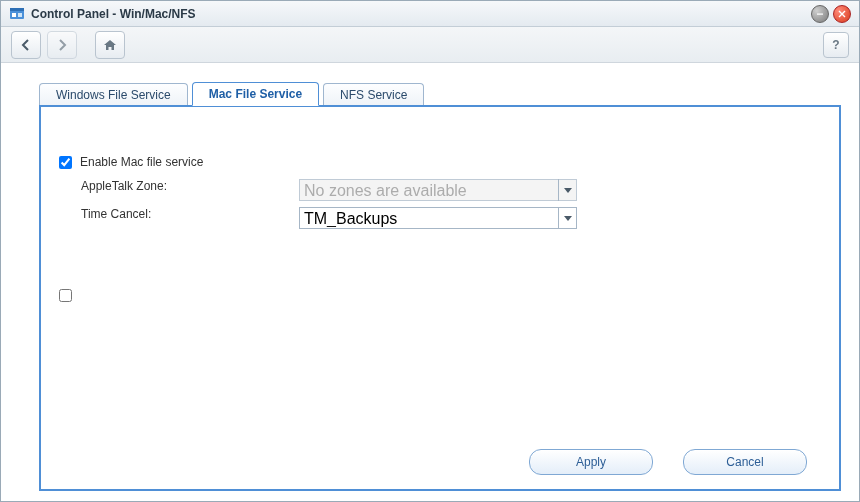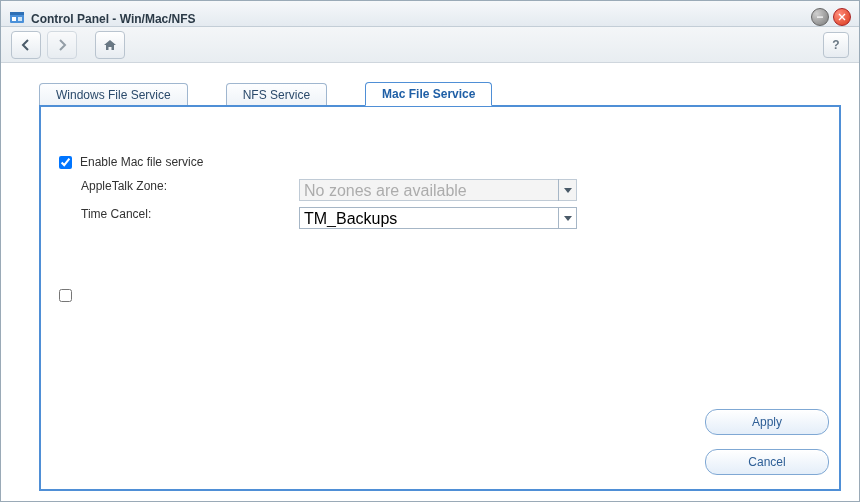--- a/index.html
+++ b/index.html
@@ -1,53 +1,53 @@
 <!DOCTYPE html>
 <html><head>
 <meta charset="utf-8">
 <style>
   html,body{margin:0;padding:0;font-family:"Segoe UI",Tahoma,Arial,sans-serif;font-size:12px;color:#333;background:#fff;}
   .window{width:860px;height:502px;position:relative;background:#fff;border:1px solid #9aaab7;box-sizing:border-box;}
   
-  .titlebar{height:26px;background:linear-gradient(#f6f8fa,#e4eaf0);border-bottom:1px solid #c3cdd6;display:flex;align-items:flex-end;padding:0 8px;box-sizing:border-box;}
+  .titlebar{height:26px;background:linear-gradient(#f6f8fa,#e4eaf0);border-bottom:1px solid #c3cdd6;display:flex;align-items:center;padding:0 8px;box-sizing:border-box;}
   .titlebar .app-icon{width:16px;height:16px;margin-right:6px;display:inline-flex;}
   .titlebar .title{font-weight:bold;color:#2b3a47;font-size:12px;}
   .titlebar .spacer{flex:1;}
   .tb-btn{width:16px;height:16px;border-radius:50%;margin-left:4px;display:inline-flex;align-items:center;justify-content:center;font-size:10px;color:#fff;}
   .tb-min{background:radial-gradient(circle at 30% 30%,#cfcfcf,#7a7a7a);border:1px solid #666;}
   .tb-close{background:radial-gradient(circle at 30% 30%,#ff8b7a,#d93b1c);border:1px solid #a22;}
   .tb-close svg,.tb-min svg{width:8px;height:8px;}
   
   .toolbar{height:36px;background:linear-gradient(#f4f6f8,#e8edf1);border-bottom:1px solid #cfd6dd;display:flex;align-items:center;padding:0 10px;box-sizing:border-box;gap:6px;}
   .nav-btn{width:28px;height:26px;border:1px solid #b9c4cf;border-radius:4px;background:linear-gradient(#ffffff,#e7ecf1);display:inline-flex;align-items:center;justify-content:center;box-shadow:inset 0 1px 0 #fff;}
   .nav-btn.disabled{opacity:.55;}
   .nav-btn svg{width:12px;height:12px;stroke:#4a5a68;stroke-width:2;fill:none;}
   .nav-btn.home svg{fill:#6a7884;stroke:none;width:14px;height:14px;}
   .toolbar .spacer{flex:1;}
   .help-btn{width:24px;height:24px;border:1px solid #b9c4cf;border-radius:4px;background:linear-gradient(#ffffff,#e7ecf1);display:inline-flex;align-items:center;justify-content:center;color:#6a7884;font-weight:bold;}
   
   .content{position:absolute;left:38px;right:18px;top:80px;bottom:10px;}
-  .tabs{display:flex;align-items:flex-end;height:24px;position:relative;gap:34px;}
+  .tabs{display:flex;align-items:flex-end;height:24px;position:relative;}
   .tab{height:22px;border:1px solid #9fb6cf;border-bottom:none;border-top-left-radius:4px;border-top-right-radius:4px;background:linear-gradient(#fdfeff,#eef3f8);margin-right:4px;padding:0 16px;display:flex;align-items:center;font-size:12px;color:#2b4a6b;position:relative;top:1px;cursor:default;}
   .tab.active{background:#fff;font-weight:bold;color:#1f5fa6;z-index:3;border-color:#4f8fd6;border-bottom:1px solid #fff;}
   .tabpanel{border:2px solid #4f8fd6;background:#fff;height:calc(100% - 24px);box-sizing:border-box;padding:22px 18px;position:relative;}
   
   .chk-row{display:flex;align-items:center;margin-bottom:10px;margin-top:26px;}
   .chk{width:13px;height:13px;margin:0 8px 0 0;}
   .chk-label{color:#333;}
   .field-row{display:flex;align-items:flex-start;margin:6px 0 6px 22px;}
   .field-label{width:218px;color:#333;}
   .select-wrap{position:relative;width:278px;height:22px;}
   .select-wrap select{width:100%;height:100%;border:1px solid #a6b6c6;background:#fff;font-size:16px;padding-left:4px;appearance:none;-webkit-appearance:none;-moz-appearance:none;box-sizing:border-box;}
   .select-wrap.disabled select{background:#f0f0f0;color:#8a8a8a;}
   .select-caret{position:absolute;right:0;top:0;width:18px;height:100%;border-left:1px solid #a6b6c6;display:flex;align-items:center;justify-content:center;pointer-events:none;}
   .select-caret svg{width:8px;height:8px;fill:#4a5a68;}
   .gap{height:28px;}
   
-  .button-row{position:absolute;right:10px;bottom:14px;display:flex;gap:14px;flex-direction:column;}
+  .button-row{position:absolute;right:32px;bottom:14px;display:flex;gap:30px;}
   .pill-btn{min-width:86px;height:24px;border:1px solid #7fa8d4;border-radius:12px;background:linear-gradient(#ffffff,#e4eef9);color:#2d5e96;font-size:12px;display:inline-flex;align-items:center;justify-content:center;box-shadow:inset 0 1px 0 #fff;cursor:default;padding:0 18px;}
 </style>
 </head>
 <body>
 
 <div class="window">
 
   <div class="titlebar">
     <span class="app-icon">
       <svg viewBox="0 0 16 16">
@@ -88,22 +88,22 @@
           <path d="M7 2 L13 7 L11 7 L11 12 L8.5 12 L8.5 9 L5.5 9 L5.5 12 L3 12 L3 7 L1 7 Z"></path>
         </svg>
     </span>
     <span class="spacer"></span>
     <span class="help-btn">?</span>
   </div>
 
   <div class="content">
     <div class="tabs">
       <div class="tab">Windows File Service</div>
+      <div class="tab active">Mac File Service</div>
       <div class="tab">NFS Service</div>
-      <div class="tab active">Mac File Service</div>
     </div>
 
     <div class="tabpanel">
 
       <div class="chk-row">
         <input type="checkbox" class="chk" id="cb-mac" checked="" style="">
         <span class="chk-label">Enable Mac file service</span>
       </div>
 
       <div class="field-row">

